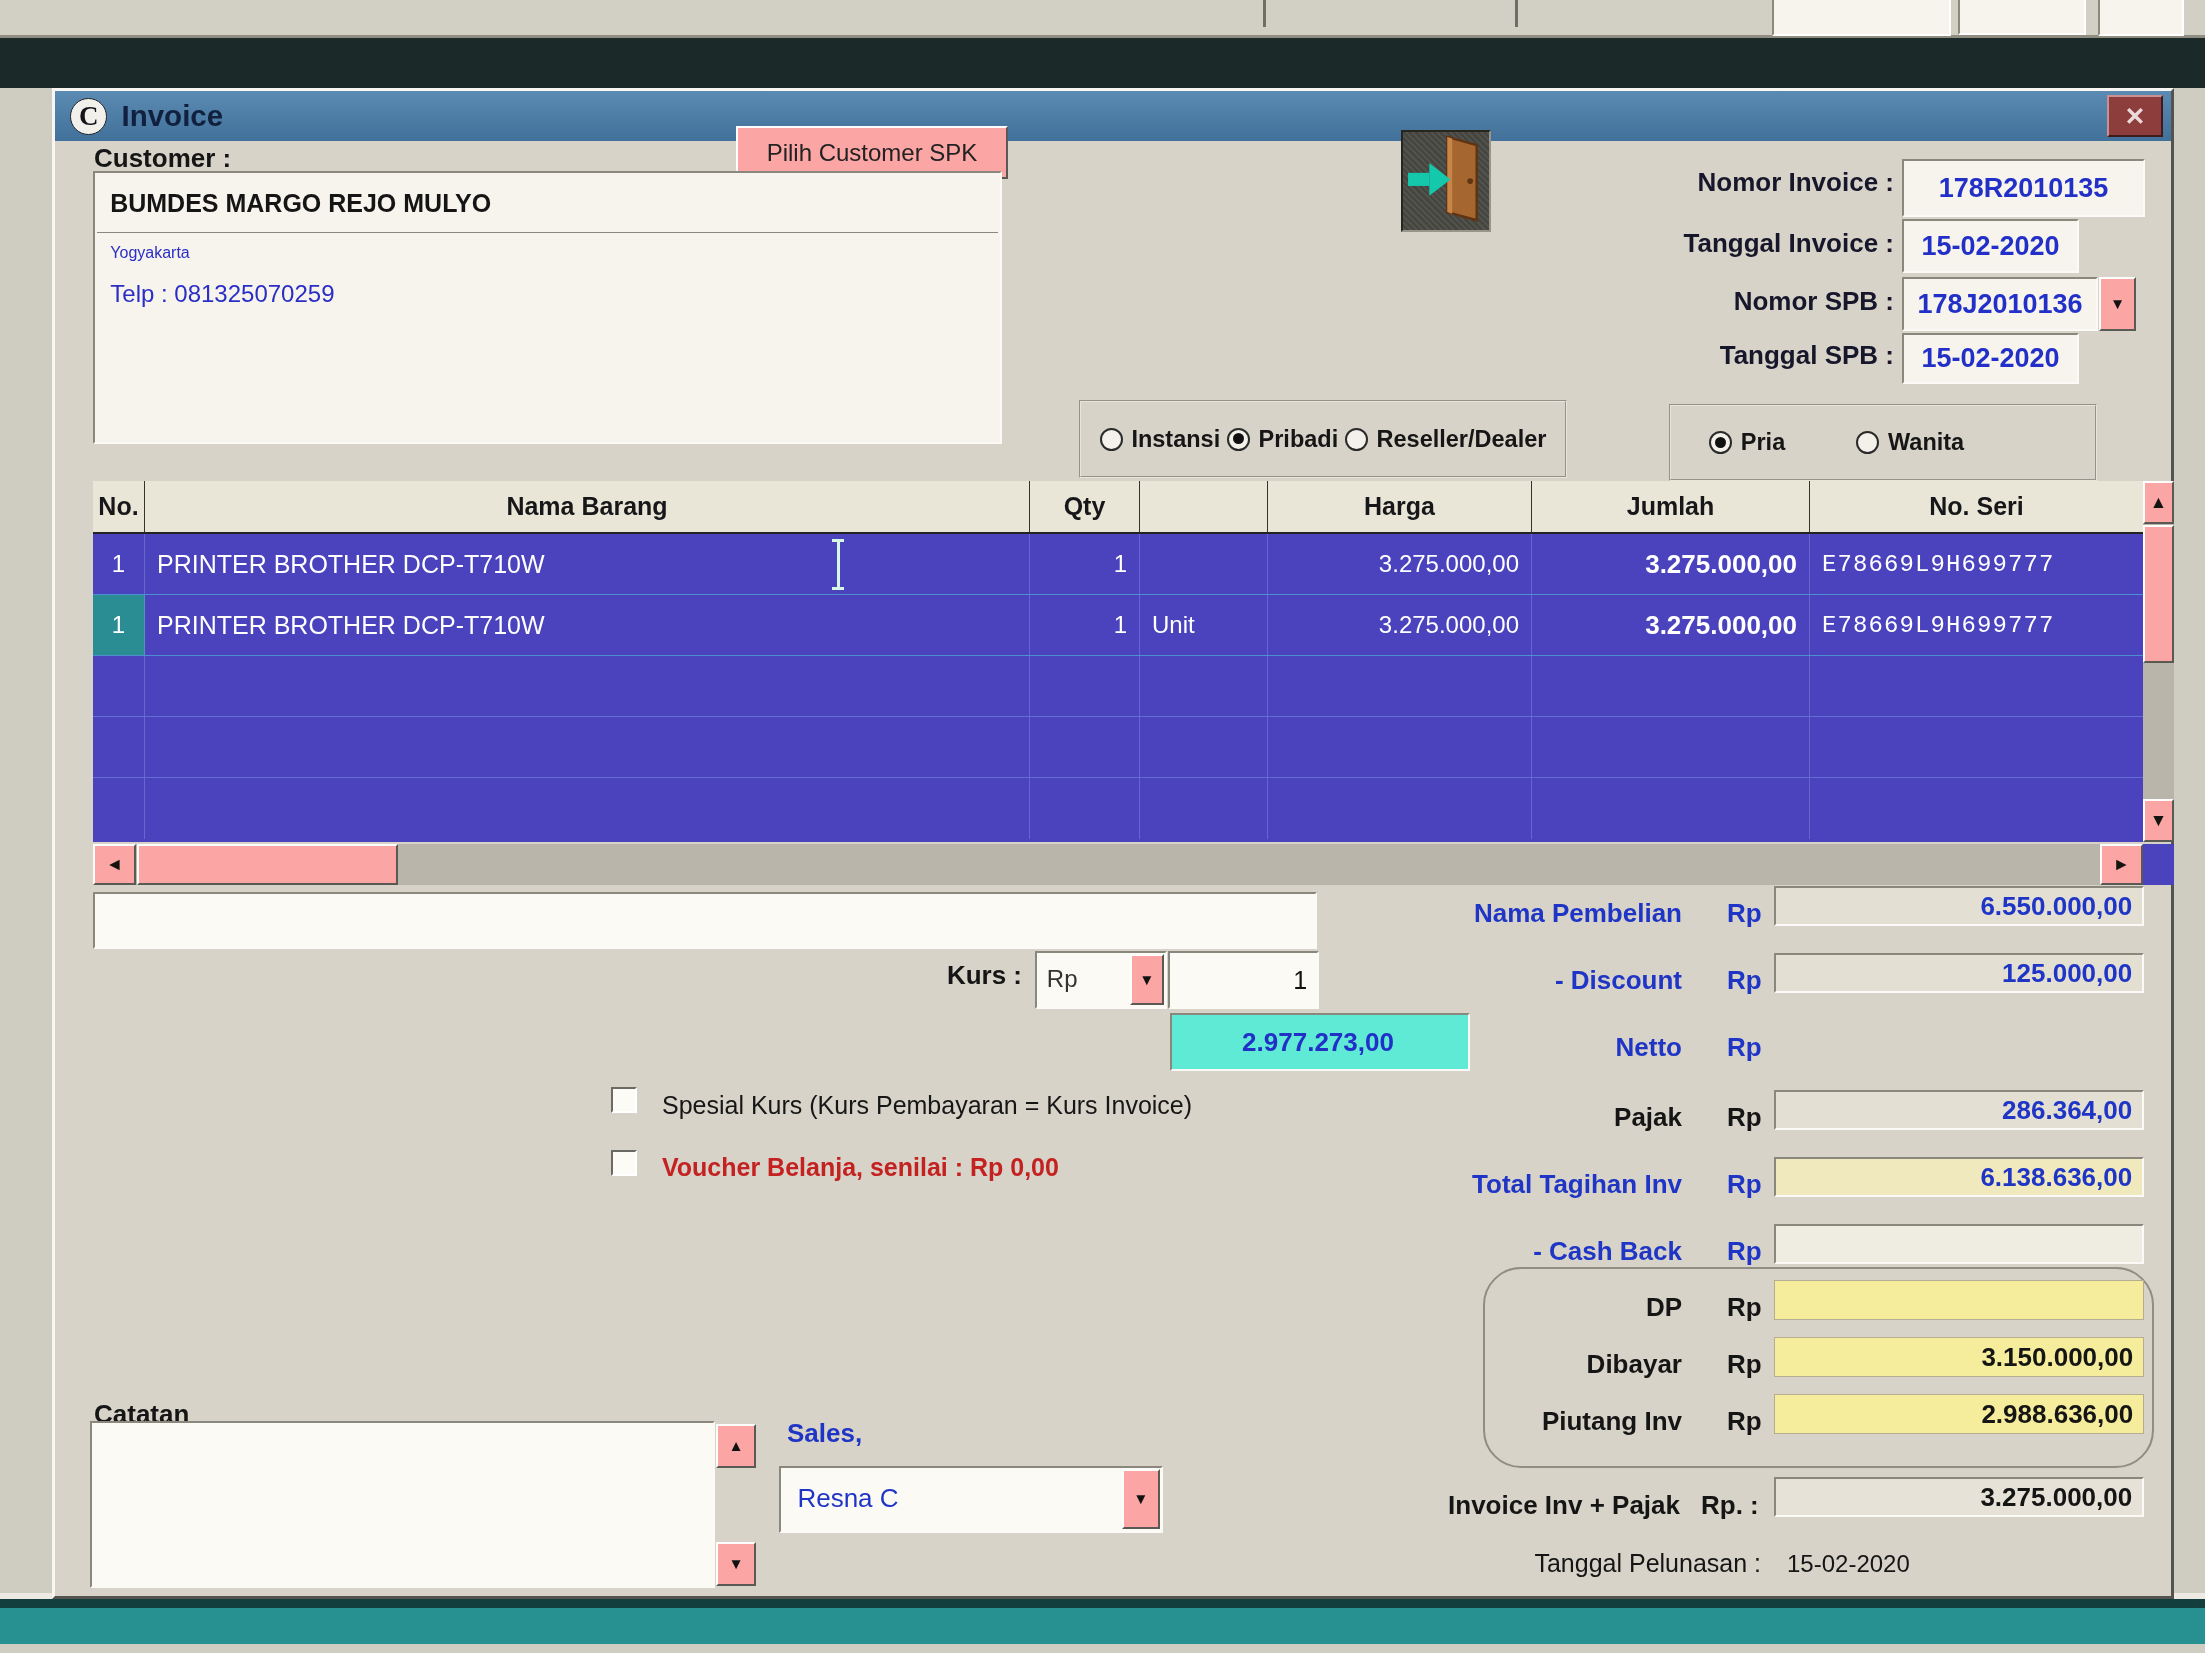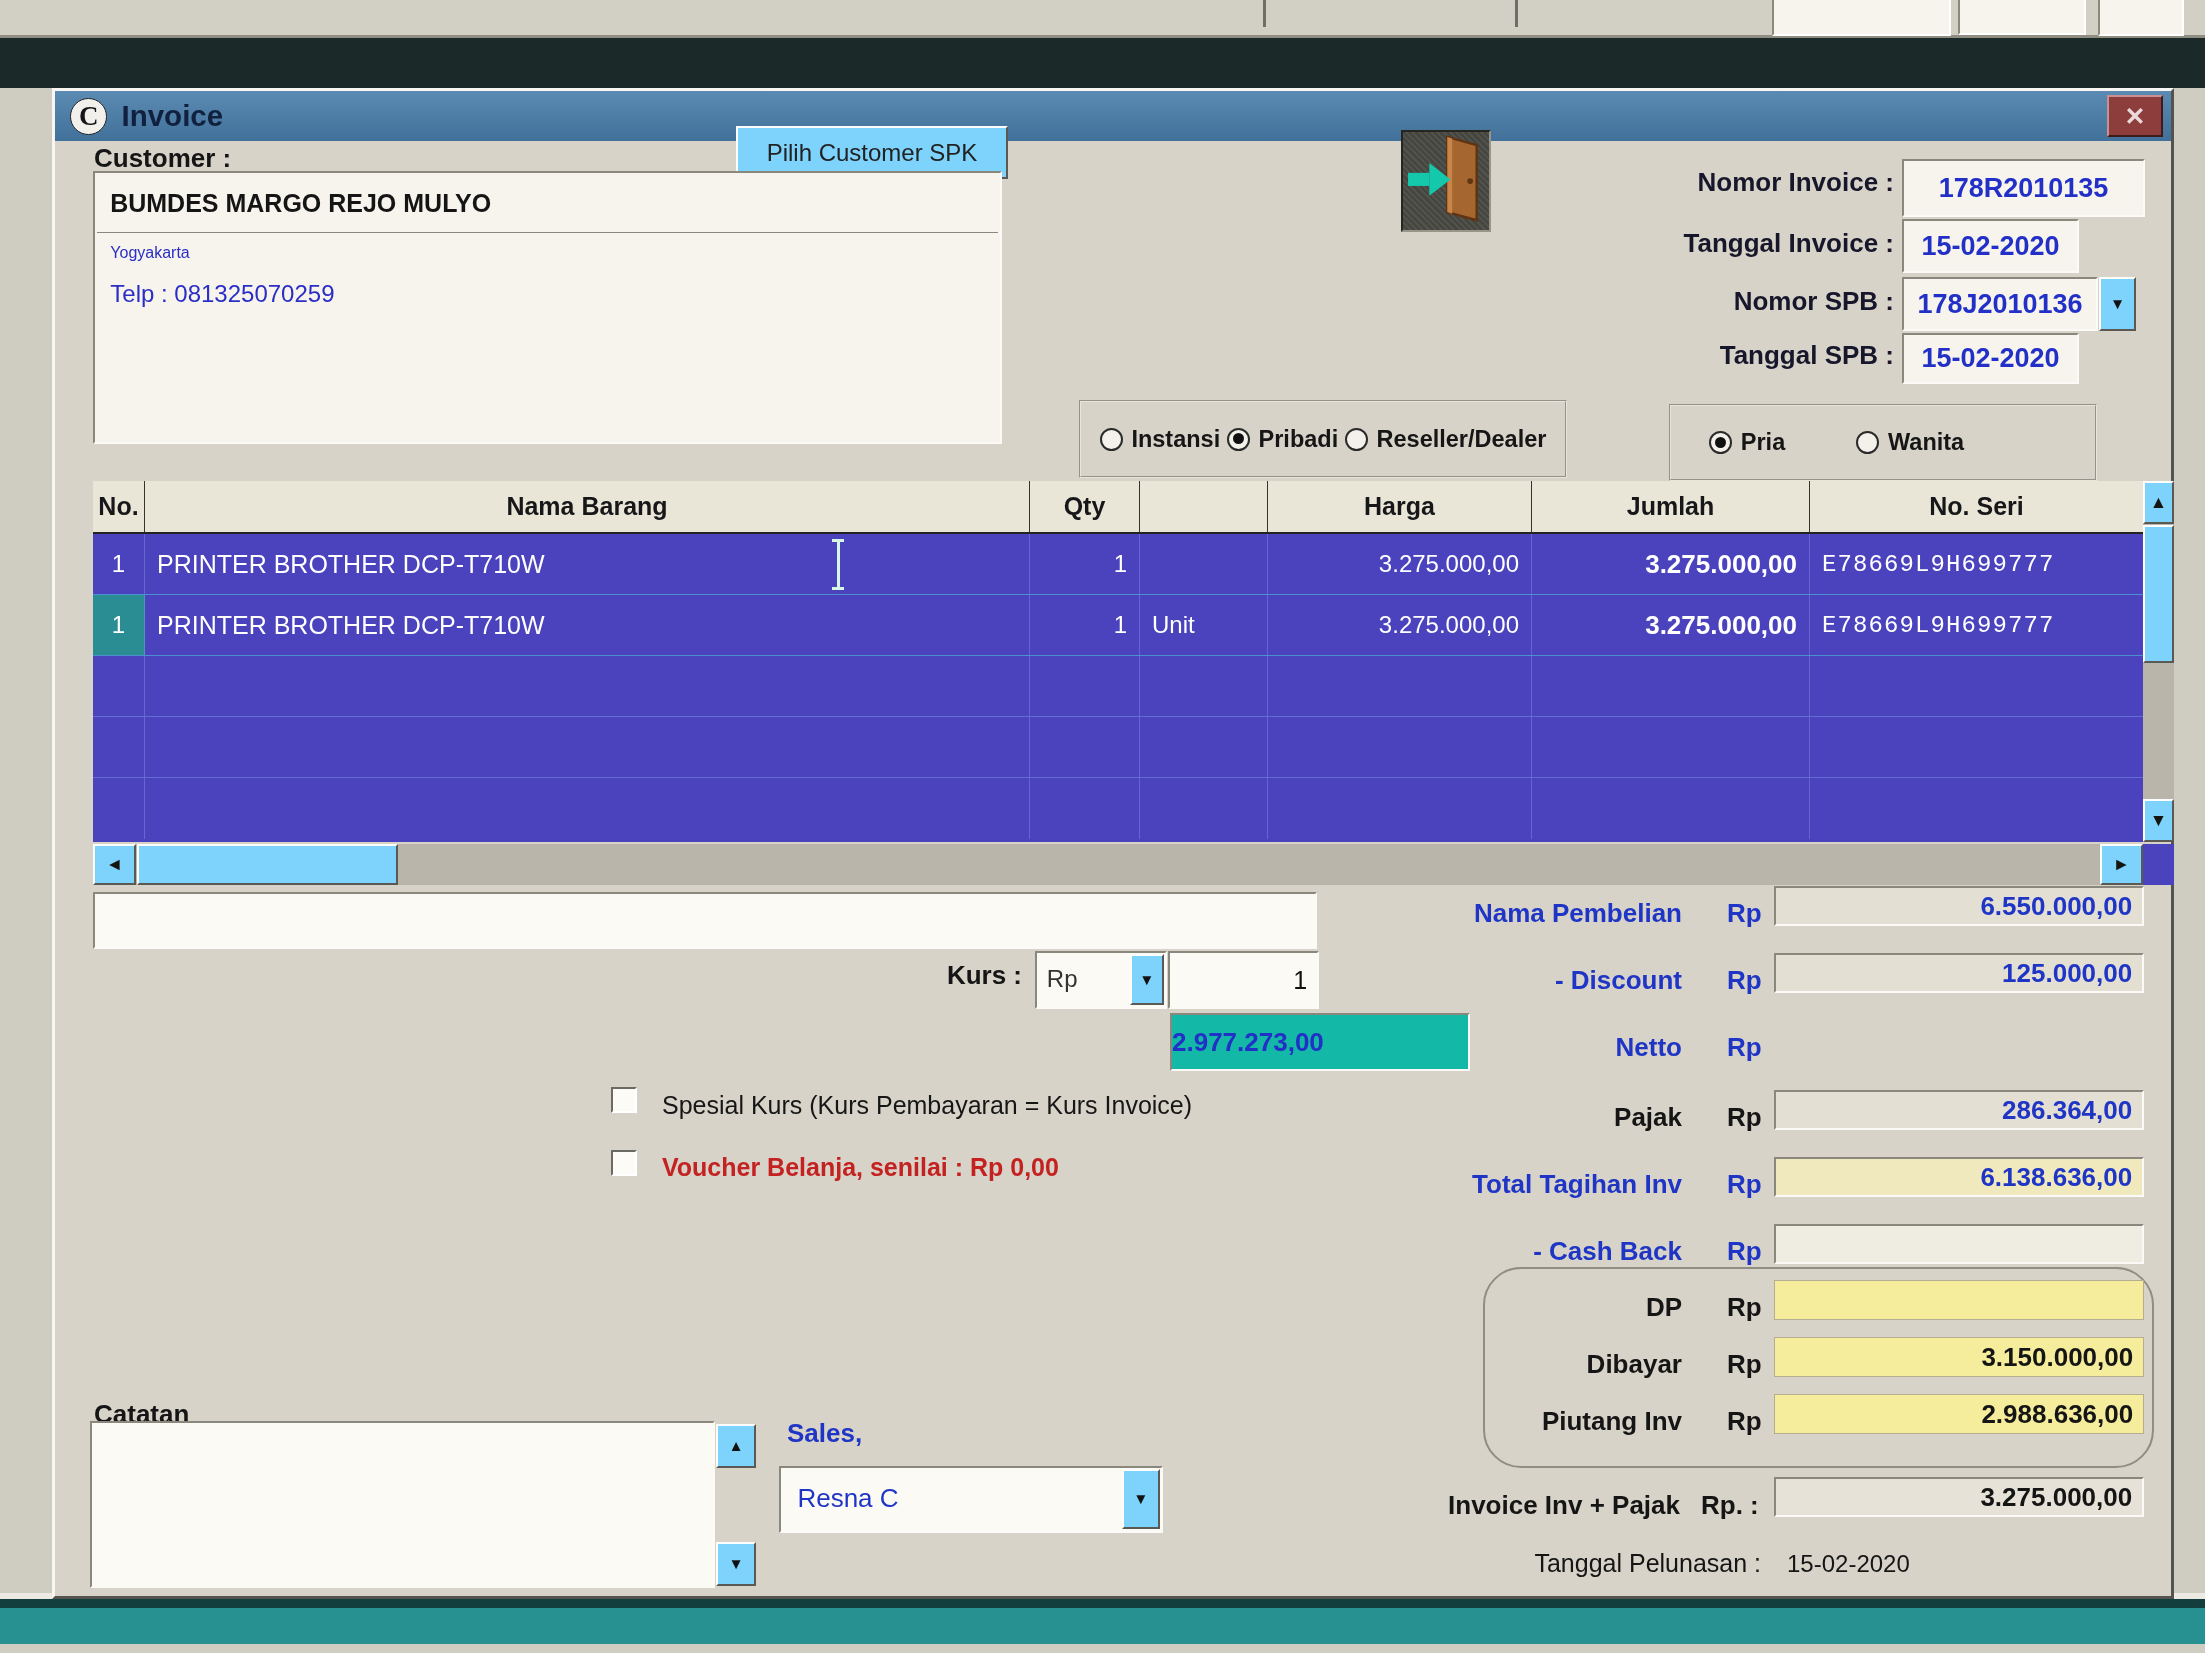--- a/index.html
+++ b/index.html
@@ -24,21 +24,21 @@
               display:flex;align-items:center;justify-content:center;font-family:"Liberation Serif",serif;
               font-weight:bold;font-size:27px;color:#15151a;}
   .title-text{margin-left:14.2px;font-size:29.5px;font-weight:bold;color:#10203e;}
   .close-btn{position:absolute;left:2107px;top:95px;width:56px;height:42px;background:#8e3d3d;
              border-top:2.7px solid #c89090;border-left:2.7px solid #c89090;border-right:2.7px solid #3f1a1a;border-bottom:2.7px solid #3f1a1a;
              display:flex;align-items:center;justify-content:center;font-size:25px;font-weight:bold;color:#eadada;box-sizing:border-box;}
   
   .sunken{border-top:2.2px solid #8a877d;border-left:2.2px solid #8a877d;border-bottom:2.2px solid #fbfaf6;border-right:2.2px solid #fbfaf6;
           background:#f6f4ec;box-sizing:border-box;}
   .raised{border-top:2.2px solid #fdfdfb;border-left:2.2px solid #fdfdfb;border-bottom:2.2px solid #5b5953;border-right:2.2px solid #5b5953;
-          background:#7dd3fc;box-sizing:border-box;}
+          background:#fca5a5;box-sizing:border-box;}
   .abs{position:absolute;}
   .lbl{font-weight:bold;color:#151515;}
   .blue{color:#1f35c5;}
   .bval{color:#2230c8;font-weight:bold;}
   
   .cust-box{left:93px;top:171px;width:909px;height:273px;}
   .cust-name{position:absolute;left:2.2px;top:2.2px;right:2.2px;height:57px;border-bottom:1.6px solid #8b887e;
              line-height:57px;padding-left:13px;font-size:25px;font-weight:bold;color:#151515;}
   .cust-city{position:absolute;left:15.3px;top:71px;font-size:16px;color:#2a2ec5;}
   .cust-phone{position:absolute;left:15.3px;top:107px;font-size:24px;color:#2a2ec5;}
@@ -278,21 +278,21 @@
   <div class="abs lbl" style="left:820px;top:960px;width:202px;text-align:right;font-size:26px;">Kurs :</div>
   <div class="abs sunken" style="left:1035px;top:951px;width:132px;height:58px;background:#fbfaf4;">
     <span style="position:absolute;left:9.8px;top:12px;font-size:24px;color:#333;">Rp</span>
     <div class="raised arrow-btn" style="position:absolute;right:1.1px;top:1.1px;width:34px;height:51px;">
       <span>▼</span>
     </div>
   </div>
   <div class="abs sunken" style="left:1168px;top:951px;width:151px;height:58px;background:#fbfaf4;display:flex;align-items:center;justify-content:flex-end;padding-right:9.8px;font-size:25px;color:#111;">
     <span>1</span>
   </div>
-  <div class="abs sunken" style="left:1170px;top:1013px;width:300px;height:58px;background:#14b8a6;display:flex;align-items:center;justify-content:flex-start;padding-right:4px;">
+  <div class="abs sunken" style="left:1170px;top:1013px;width:300px;height:58px;background:#5eead4;display:flex;align-items:center;justify-content:center;padding-right:4px;">
     <span class="bval" style="font-size:26px;">2.977.273,00</span>
   </div>
 
   <div class="abs chk" style="left:611px;top:1087px;"></div>
   <div class="abs" style="left:662px;top:1091px;font-size:25px;color:#161616;">Spesial Kurs  (Kurs Pembayaran = Kurs Invoice)</div>
   <div class="abs chk" style="left:611px;top:1150px;"></div>
   <div class="abs" style="left:662px;top:1153px;font-size:25px;font-weight:bold;color:#c42121;">Voucher Belanja, senilai : Rp  0,00</div>
 
   <div class="abs tot-label blue" style="left:1266px;top:898px;">Nama Pembelian</div>
   <div class="abs tot-rp blue" style="left:1727px;top:898px;">Rp</div>

